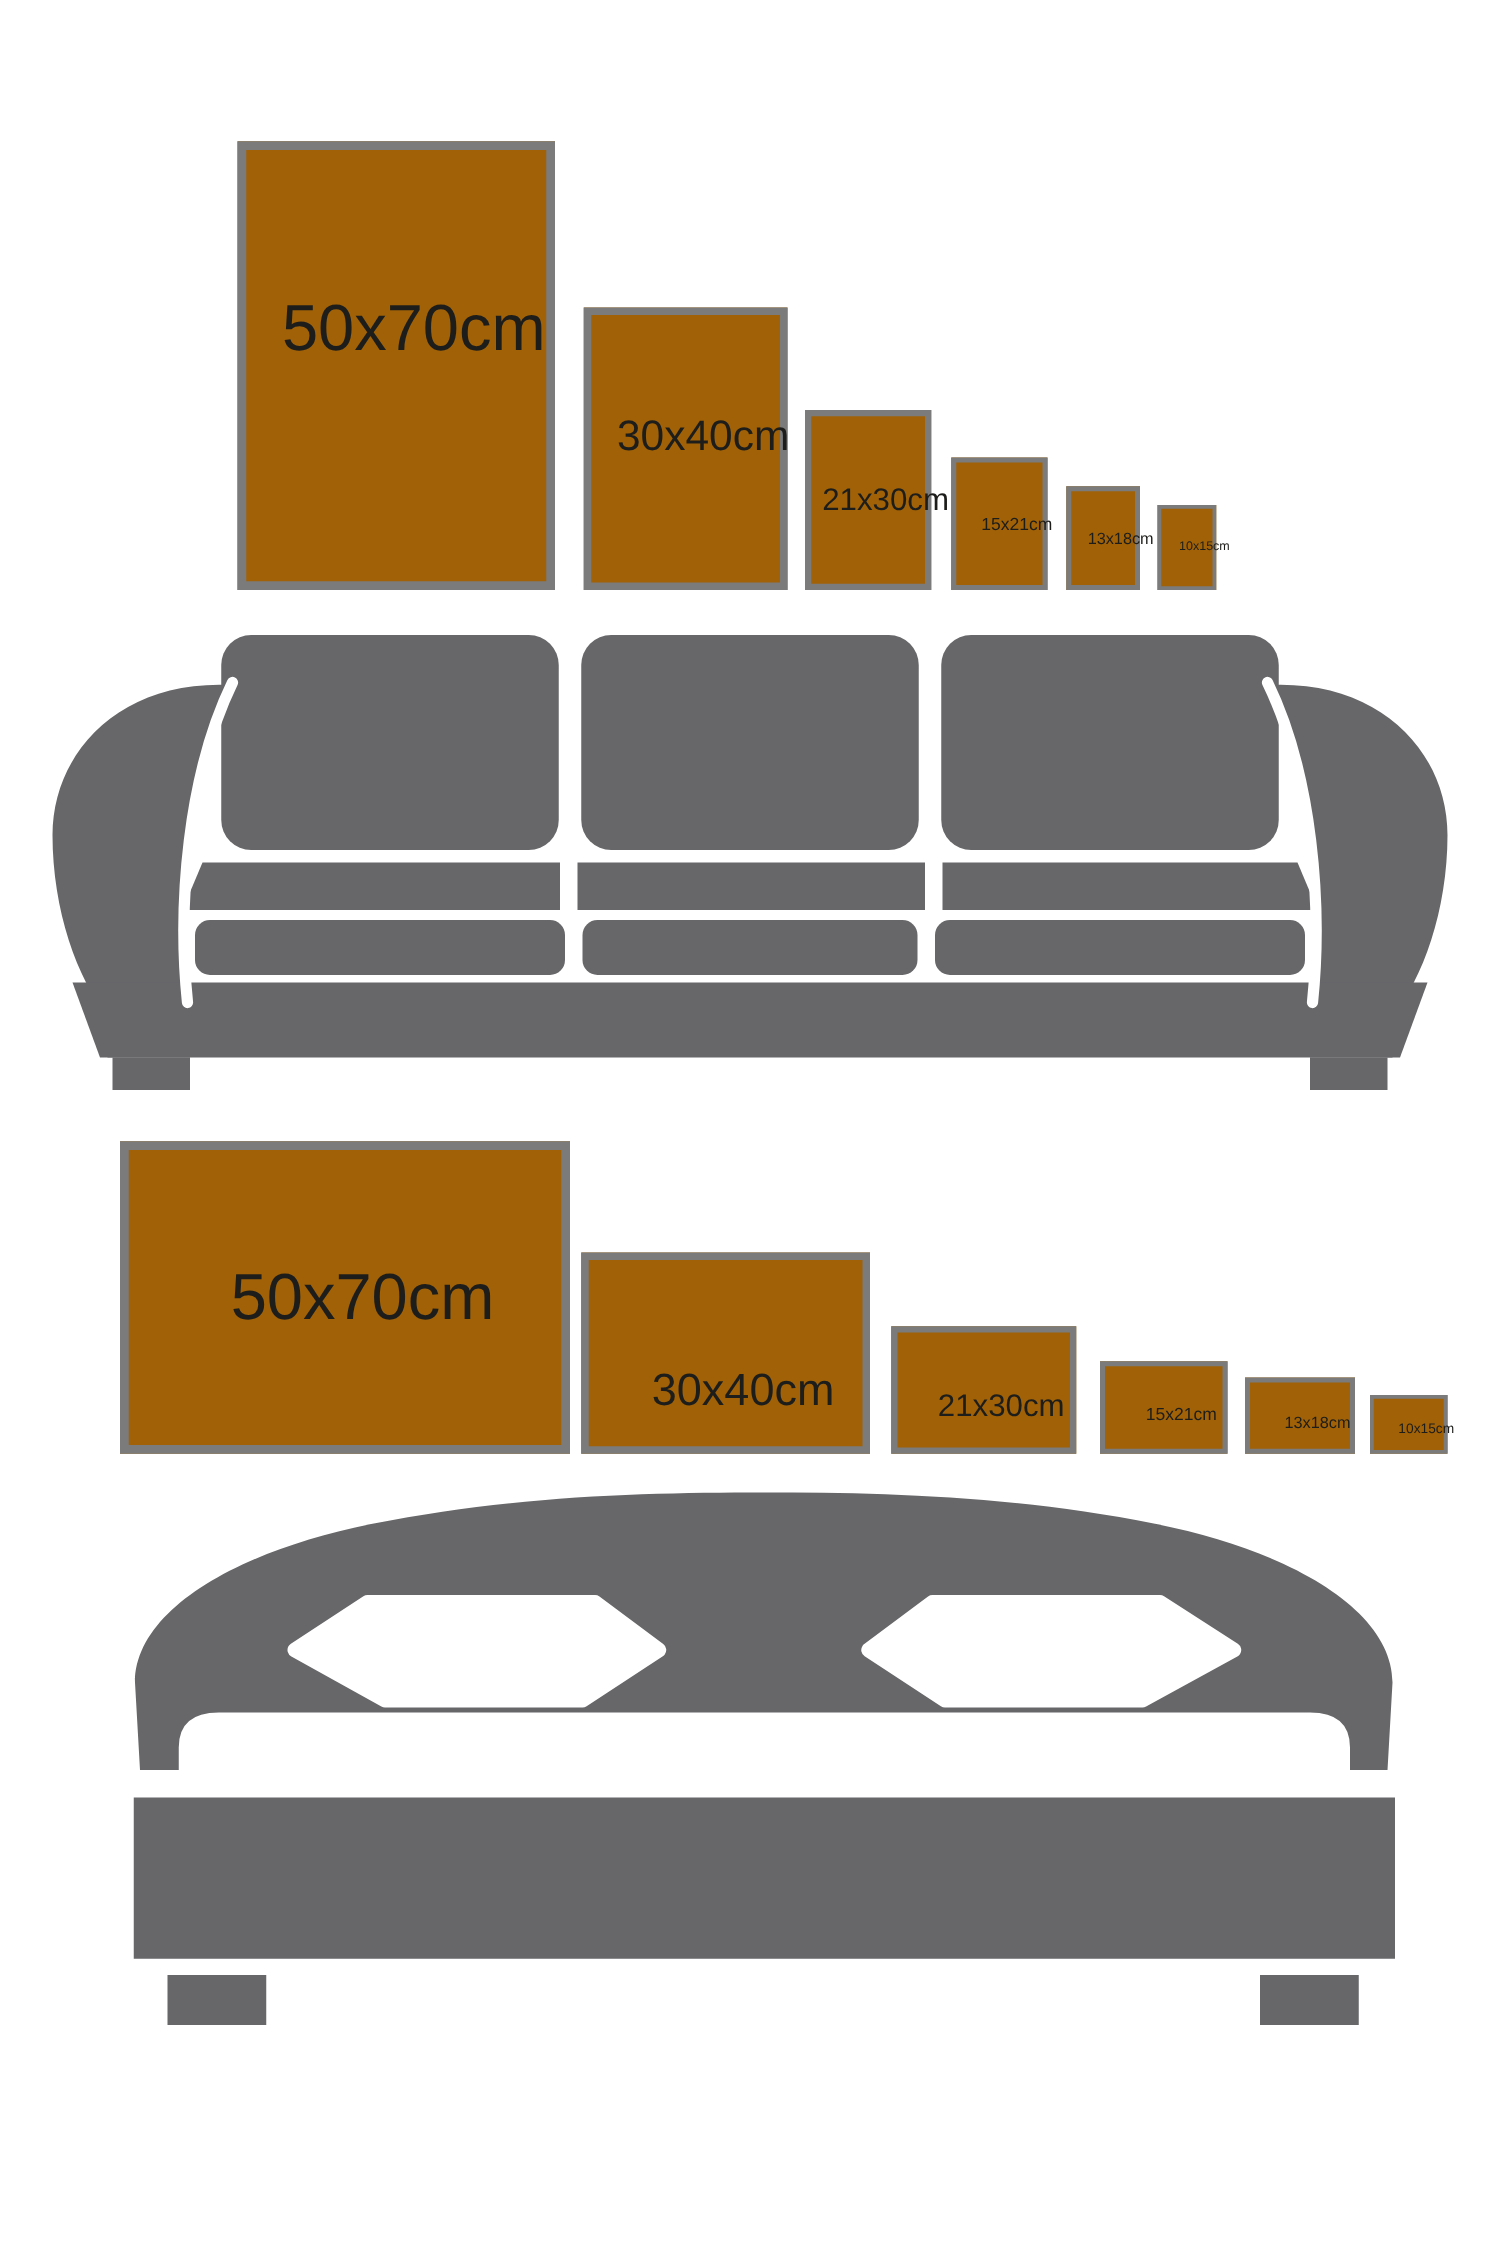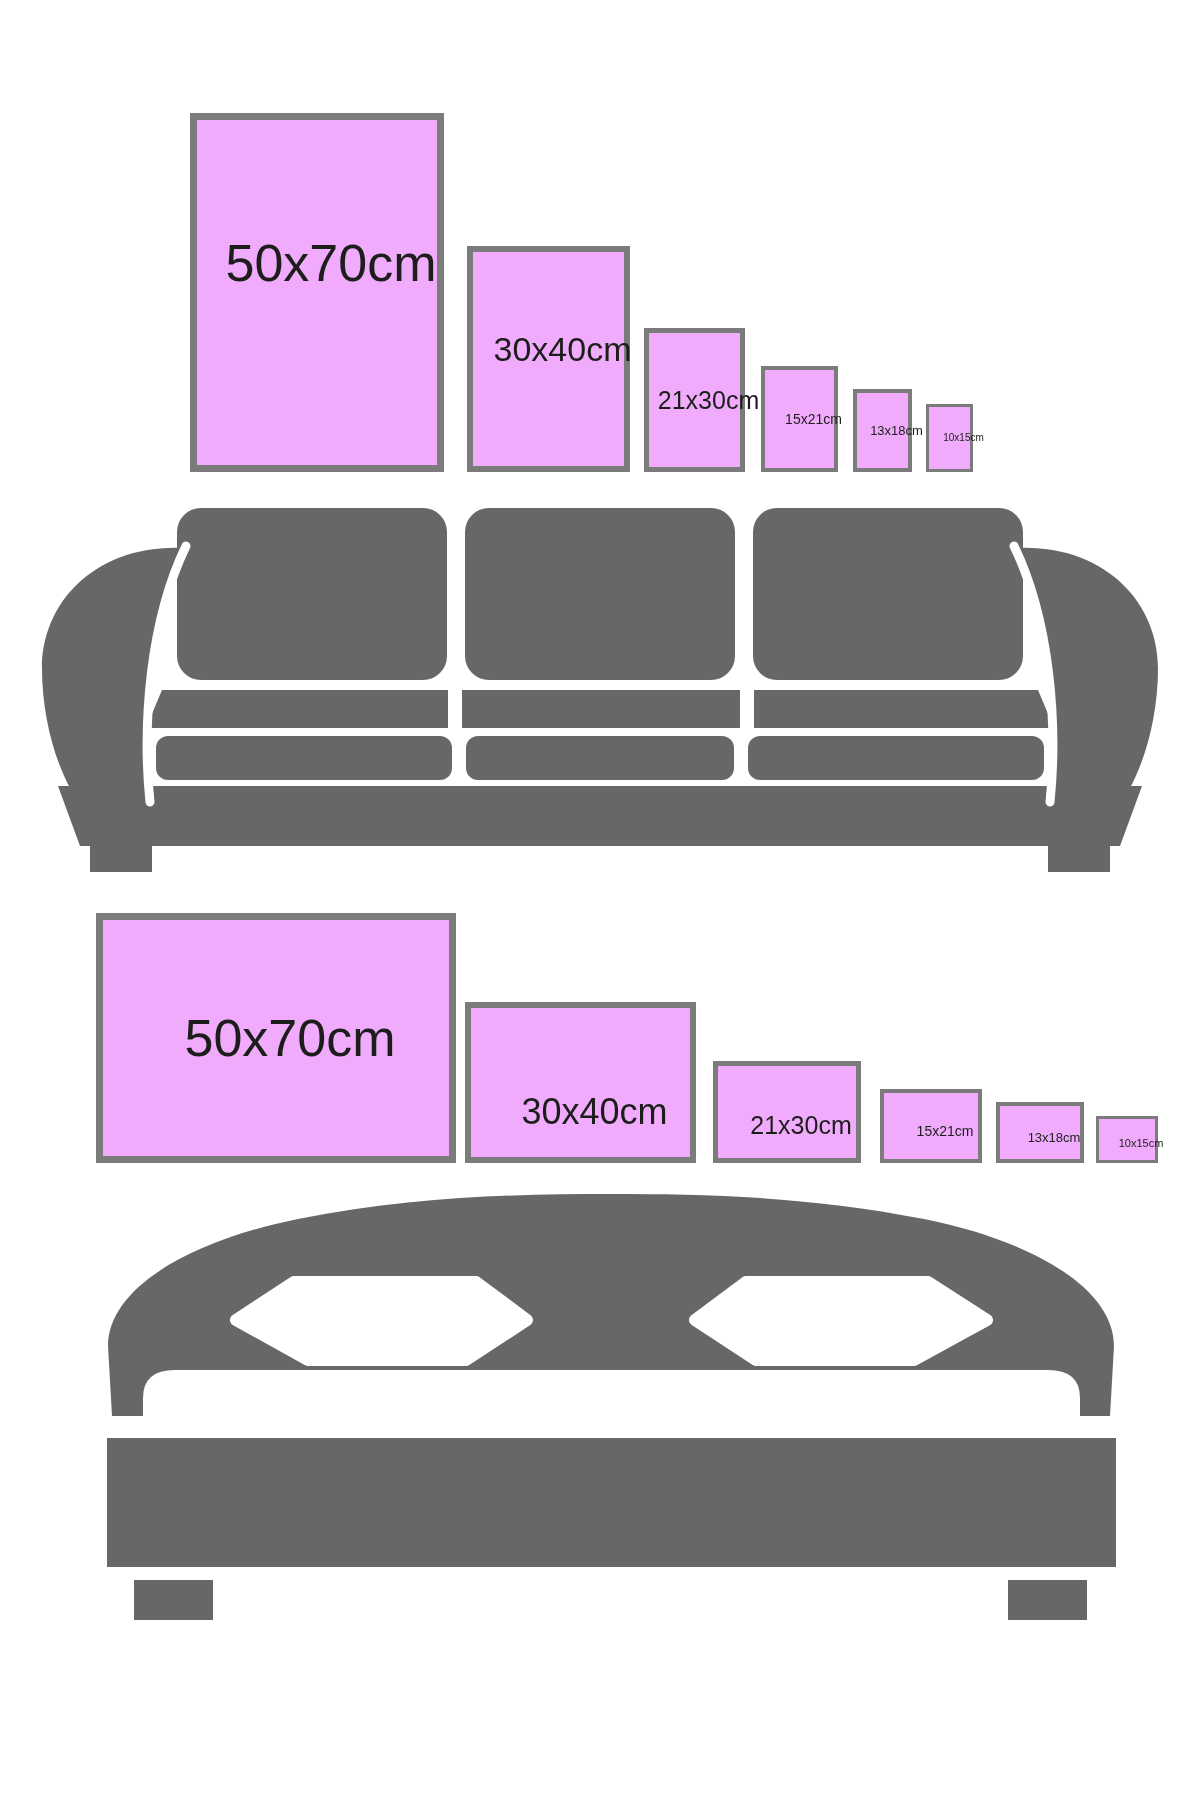--- a/index.html
+++ b/index.html
@@ -11,21 +11,21 @@
   .canvas{
     position:relative;
     width:1200px;height:1800px;
     background:#fff;
     overflow:hidden;
     font-family:"Liberation Sans", sans-serif;
   }
   .furniture-svg{position:absolute;left:0;top:0;width:1200px;height:1800px;pointer-events:none;}
   .frame{
     position:absolute;
-    background:#f0abfc;
+    background:#a16207;
     border-style:solid;
     border-color:var(--frame-border);
     box-sizing:border-box;
     display:flex;align-items:center;justify-content:center;
     color:var(--label);
     white-space:nowrap;
     line-height:1;
     padding-left:28px;
   }
   

